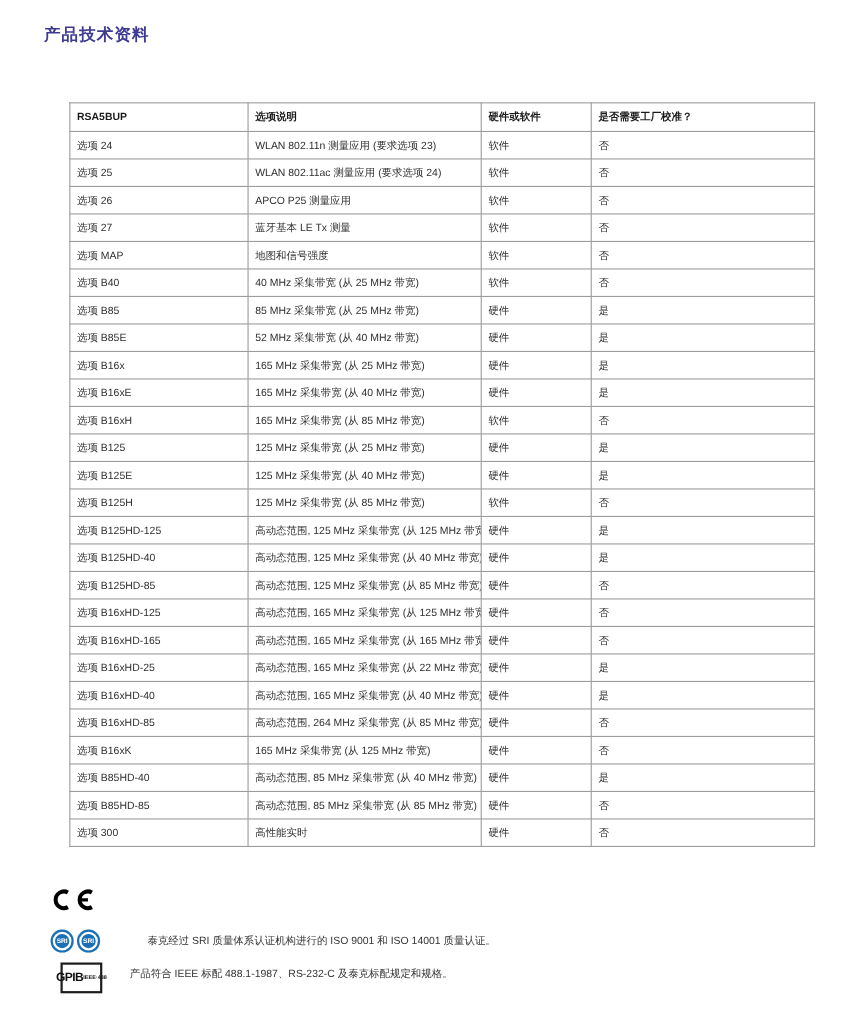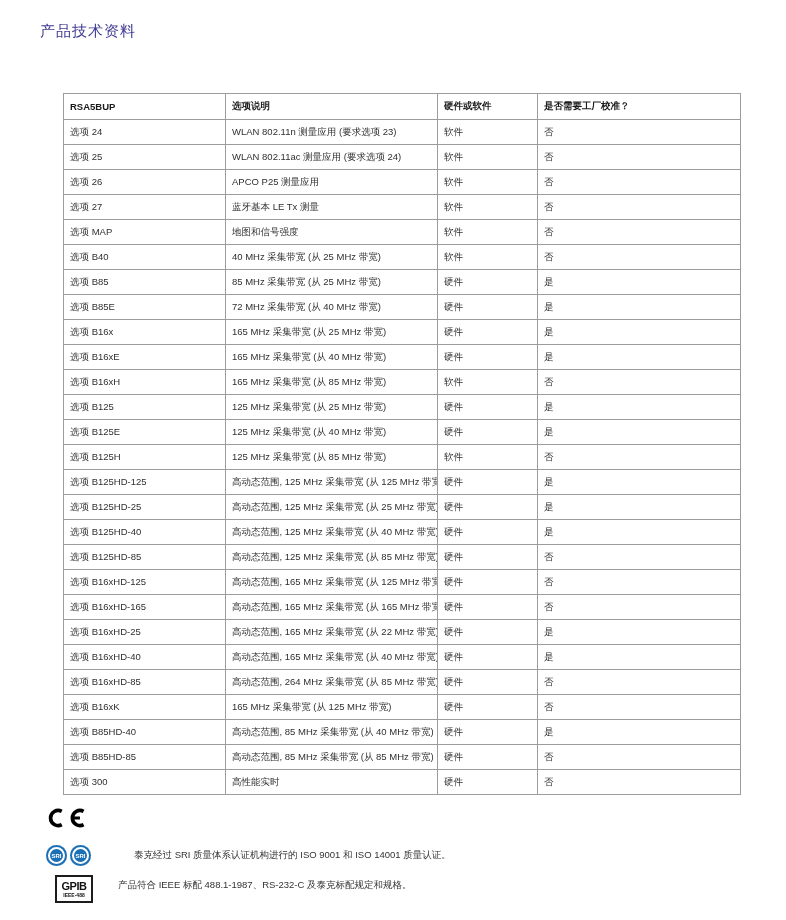--- a/index.html
+++ b/index.html
@@ -9,21 +9,21 @@
     height: 920px;
     background: #ffffff;
     font-family: "Liberation Sans", "DejaVu Sans", sans-serif;
     overflow: hidden;
   }
   .page-title {
     position: absolute;
     left: 40px;
     top: 22px;
     font-size: 15px;
-    font-weight: 400;
+    font-weight: 700;
     letter-spacing: 1px;
     color: #3e3a92;
   }
   .options-table {
     position: absolute;
     left: 63px;
     top: 93px;
     width: 677px;
     border-collapse: collapse;
     table-layout: fixed;
@@ -64,21 +64,21 @@
     color: #ffffff; font-size: 6px; font-weight: bold; letter-spacing: 0;
   }
   .cert-text {
     font-size: 9.5px; color: #333333;
   }
   .sri-row .cert-text { margin-left: 43px; }
   .gpib-row { position: absolute; left: 55px; top: 875px; display: flex; align-items: flex-start; }
   .gpib-box {
     width: 34px; height: 24px;
     border: 2px solid #1c1c1c;
-    display: flex; flex-direction: column; align-items: center; justify-content: center;
+    display: flex; flex-direction: row; align-items: center; justify-content: center;
     background: #ffffff;
   }
   .gpib-box .gpib-main { font-size: 11px; font-weight: bold; color: #111111; line-height: 11px; letter-spacing: -0.5px; }
   .gpib-box .gpib-sub { font-size: 5px; font-weight: bold; color: #111111; line-height: 6px; }
   .gpib-row .cert-text { margin-left: 25px; margin-top: 4px; text-align: center; }
 </style>
 </head>
 <body>
 
 <div class="page">
@@ -138,21 +138,21 @@
           <td>否</td>
         </tr>
         <tr>
           <td>选项 B85</td>
           <td>85 MHz 采集带宽 (从 25 MHz 带宽)</td>
           <td>硬件</td>
           <td>是</td>
         </tr>
         <tr>
           <td>选项 B85E</td>
-          <td>72 MHz 采集带宽 (从 40 MHz 带宽)</td>
+          <td>52 MHz 采集带宽 (从 40 MHz 带宽)</td>
           <td>硬件</td>
           <td>是</td>
         </tr>
         <tr>
           <td>选项 B16x</td>
           <td>165 MHz 采集带宽 (从 25 MHz 带宽)</td>
           <td>硬件</td>
           <td>是</td>
         </tr>
         <tr>
@@ -181,26 +181,20 @@
         </tr>
         <tr>
           <td>选项 B125H</td>
           <td>125 MHz 采集带宽 (从 85 MHz 带宽)</td>
           <td>软件</td>
           <td>否</td>
         </tr>
         <tr>
           <td>选项 B125HD-125</td>
           <td>高动态范围, 125 MHz 采集带宽 (从 125 MHz 带宽)</td>
-          <td>硬件</td>
-          <td>是</td>
-        </tr>
-        <tr>
-          <td>选项 B125HD-25</td>
-          <td>高动态范围, 125 MHz 采集带宽 (从 25 MHz 带宽)</td>
           <td>硬件</td>
           <td>是</td>
         </tr>
         <tr>
           <td>选项 B125HD-40</td>
           <td>高动态范围, 125 MHz 采集带宽 (从 40 MHz 带宽)</td>
           <td>硬件</td>
           <td>是</td>
         </tr>
         <tr>

